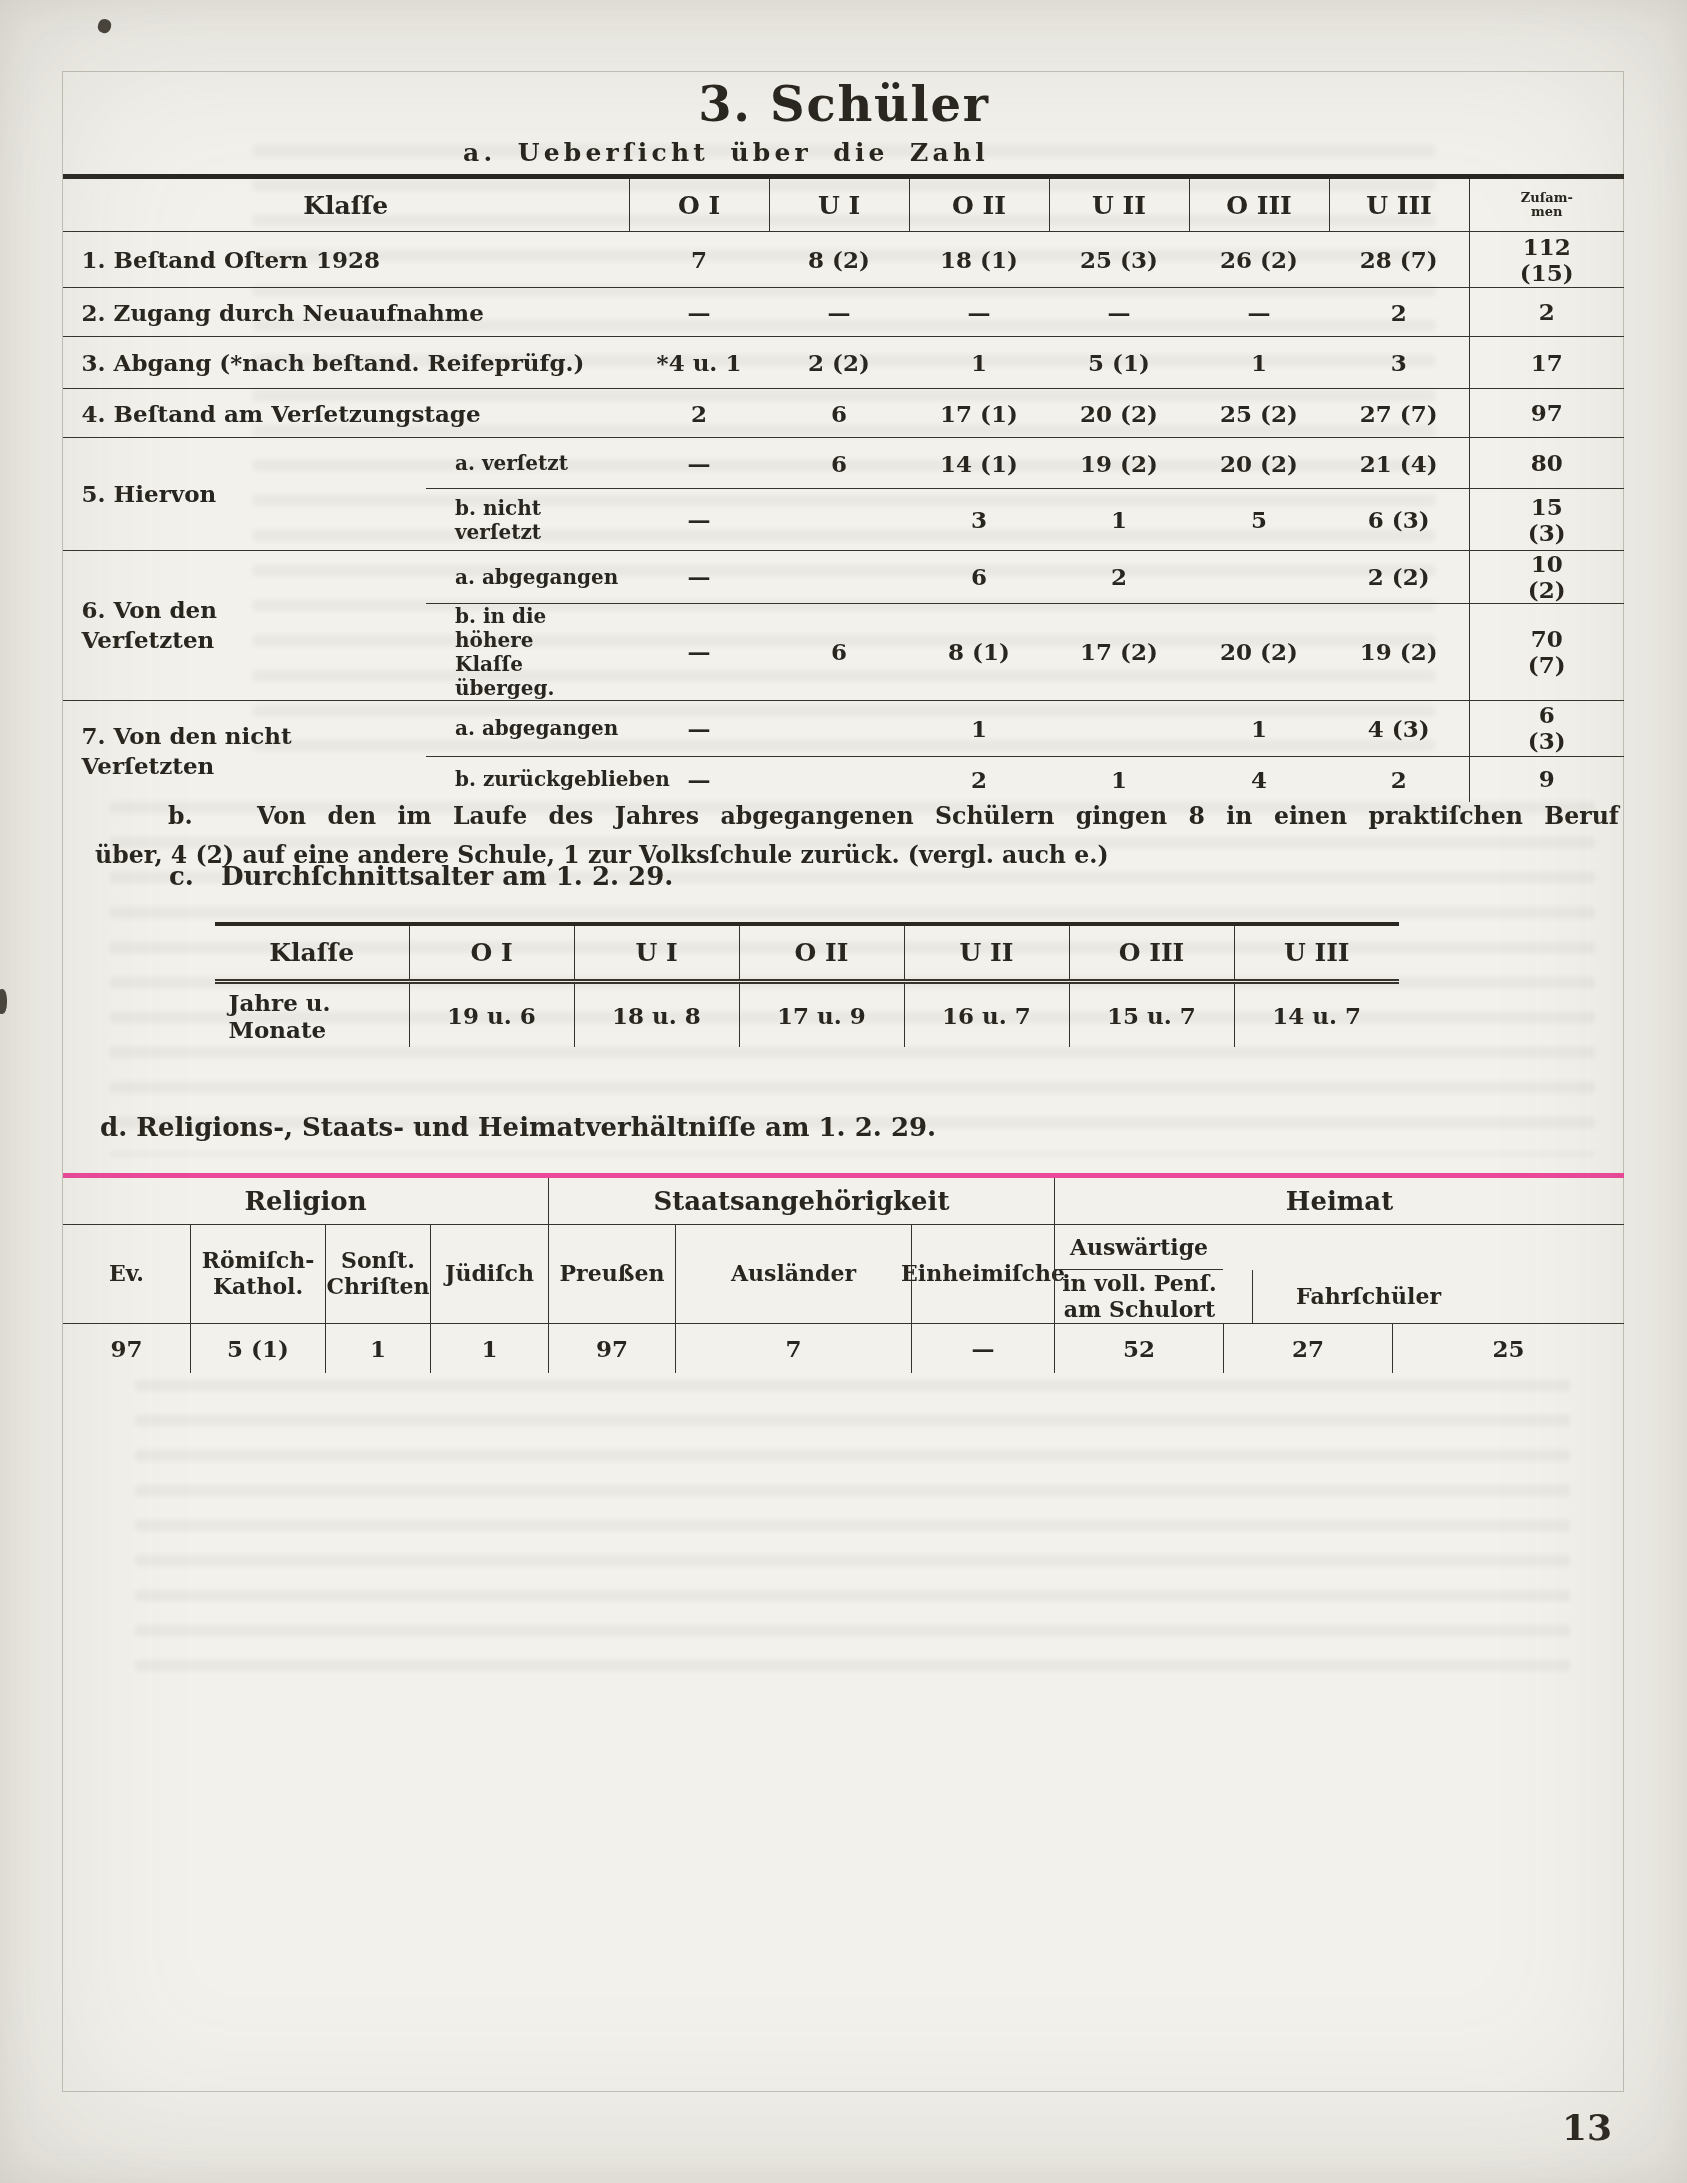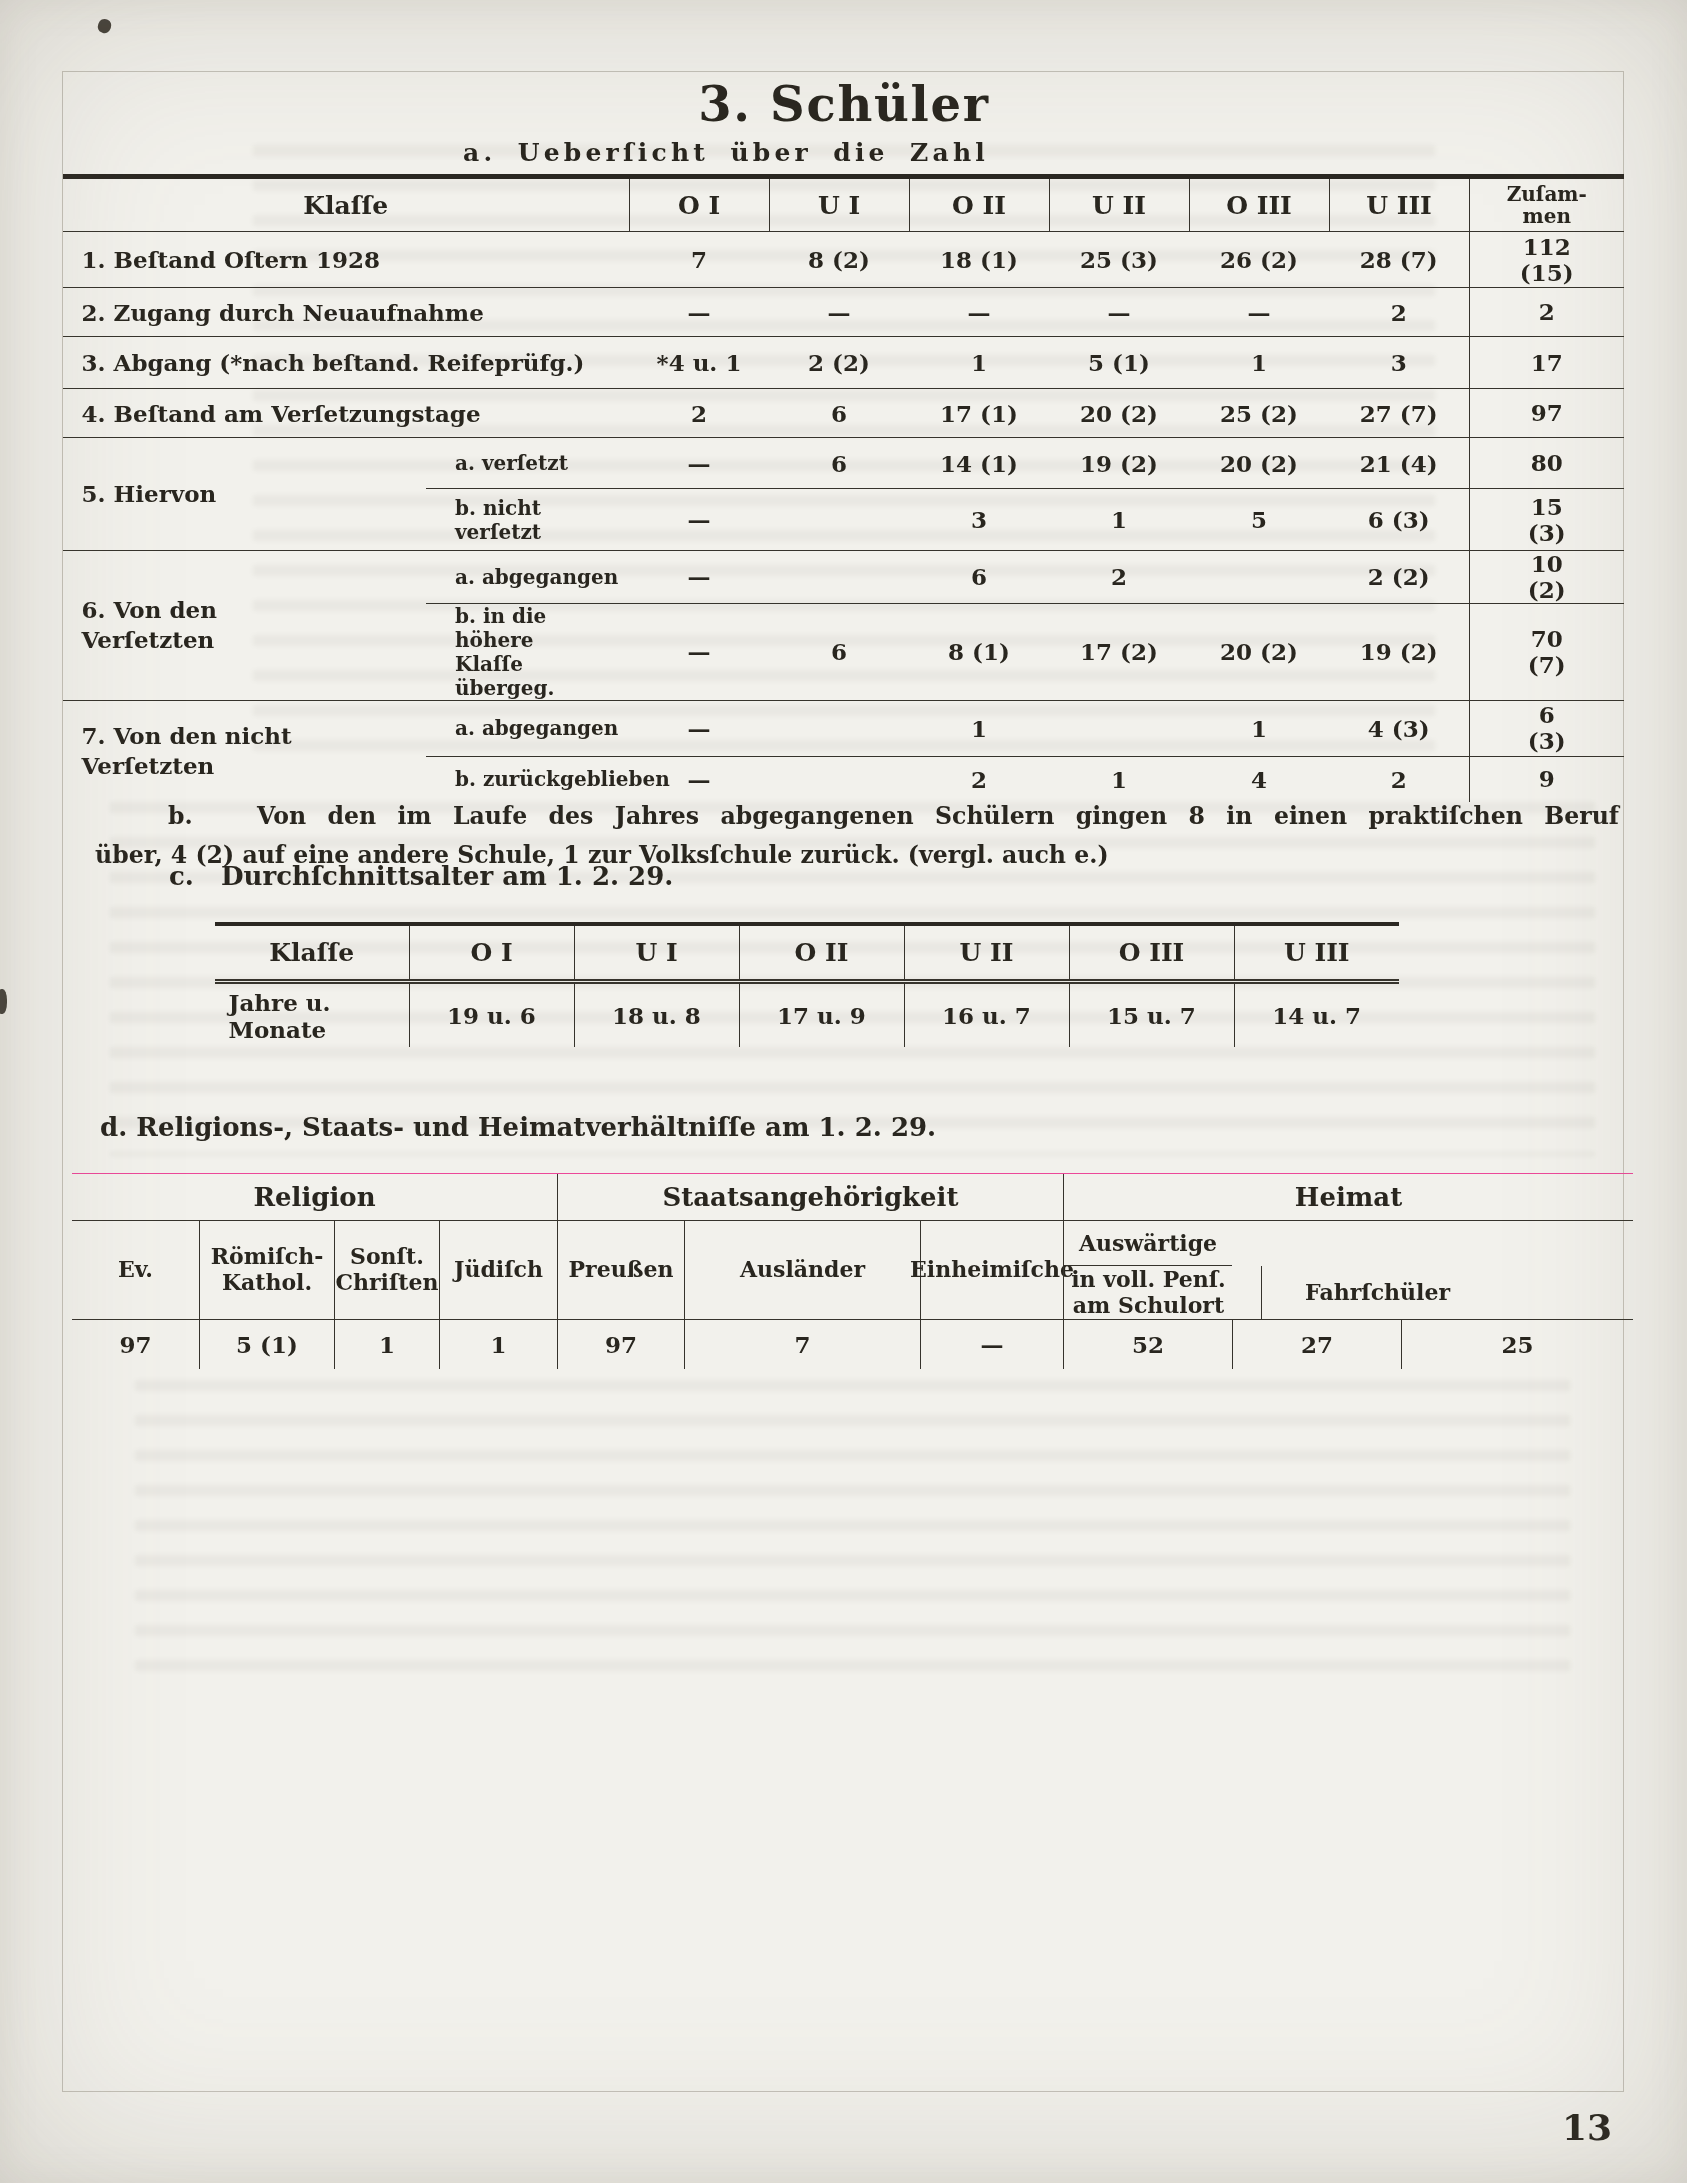--- a/index.html
+++ b/index.html
@@ -18,21 +18,21 @@
   .title{left:0;top:76px;width:1688px;text-align:center;font-size:48px;letter-spacing:1.7px;}
   .ha{left:0;top:138px;width:1688px;text-align:center;font-size:25px;letter-spacing:4.2px;
       word-spacing:8.4px;transform:translateX(-118px);}
 
   
   .taw{left:63px;top:174px;width:1561px;border-top:5px solid #2b2822;}
   .ta{border-collapse:collapse;table-layout:fixed;width:1561px;}
   .ta th,.ta td{white-space:pre-line;vertical-align:middle;font-weight:700;padding:0;}
   .ta thead th{border-bottom:1.7px solid #36332c;font-size:25px;height:52px;text-align:center;}
   .ta thead .hc{border-left:1.7px solid #36332c;}
-  .ta thead .ht{border-left:1.7px solid #36332c;font-size:20px;line-height:1.1;}
+  .ta thead .ht{border-left:1.7px solid #36332c;font-size:13px;line-height:1.1;}
   .ta td{border-bottom:1.7px solid #36332c;font-size:23px;}
   .ta .num{text-align:center;}
   .ta .tot{text-align:center;border-left:1.7px solid #36332c;line-height:1.12;}
   .ta .lbl{padding-left:18.6px;text-align:left;}
   .ta .glbl{padding-left:18.6px;line-height:1.3;text-align:left;}
   .ta .slbl{padding-left:29px;font-size:20px;line-height:1.2;text-align:left;}
   .ta tr.fin td{border-bottom:none;}
   .ta td.g7{border-bottom:none;}
 
   
@@ -43,21 +43,21 @@
   .hc2{left:169px;top:861px;font-size:26px;}
   .tcw{left:215px;top:922px;width:1182px;}
   .tc{border-collapse:collapse;table-layout:fixed;width:1182px;border-top:4.2px solid #2b2822;}
   .tc th{height:51px;font-size:25px;border-bottom:5px double #36332c;white-space:pre-line;font-weight:700;}
   .tc th + th,.tc td + td{border-left:1.7px solid #36332c;}
   .tc td{height:61px;font-size:23px;text-align:center;font-weight:700;}
   .tc td.cl{text-align:left;padding-left:13.5px;}
 
   
   .hd2{left:100px;top:1112px;font-size:26px;}
-  .tdw{left:72px;top:1173px;width:1561px;border-top:1px solid #ec4899;}
+  .tdw{left:63px;top:1173px;width:1561px;border-top:5px solid #ec4899;}
   .tdg{display:grid;grid-template-columns:485px 506px 570px;border-bottom:1.7px solid #36332c;}
   .tdg .g{height:46px;display:flex;align-items:center;justify-content:center;font-size:26px;}
   .tdg .g + .g{border-left:1.7px solid #36332c;}
   .tds{display:grid;grid-template-columns:127px 135px 105px 118px 127px 236px 143px 169px 401px;
        border-bottom:1.7px solid #36332c;}
   .tds > div{border-left:1.7px solid #36332c;}
   .tds > div:first-child{border-left:none;}
   .sh{min-height:98px;display:flex;align-items:center;justify-content:center;text-align:center;
       font-size:22px;line-height:1.18;white-space:pre-line;}
   .shx{display:flex;flex-direction:column;}

